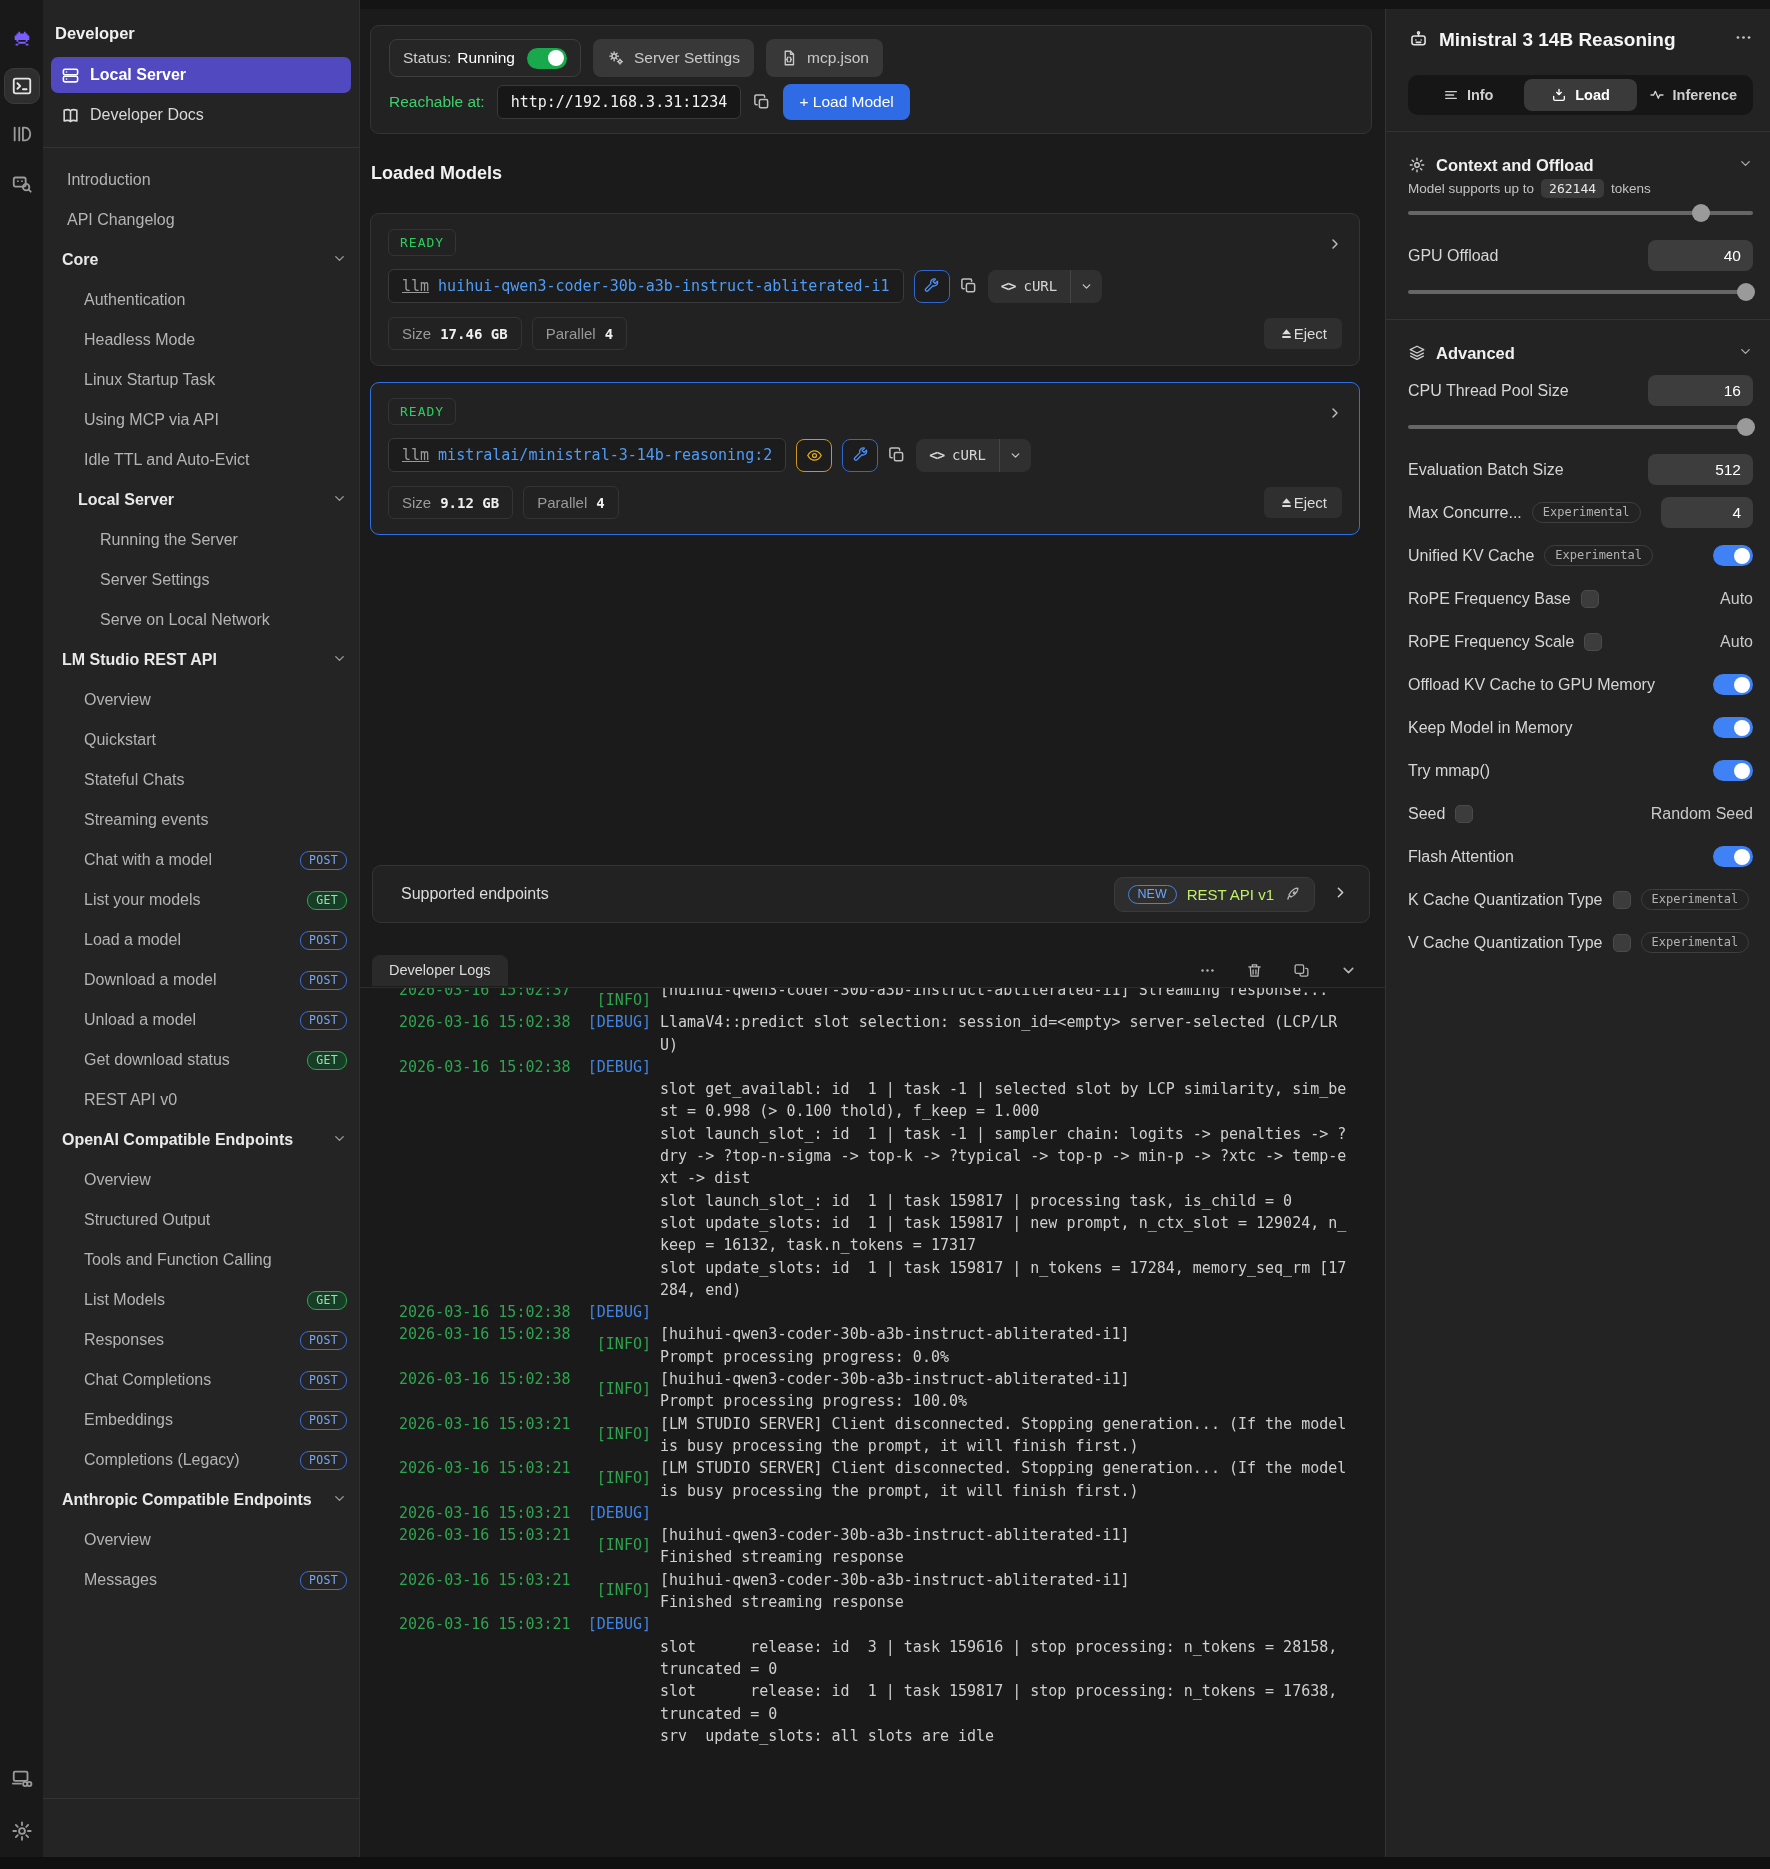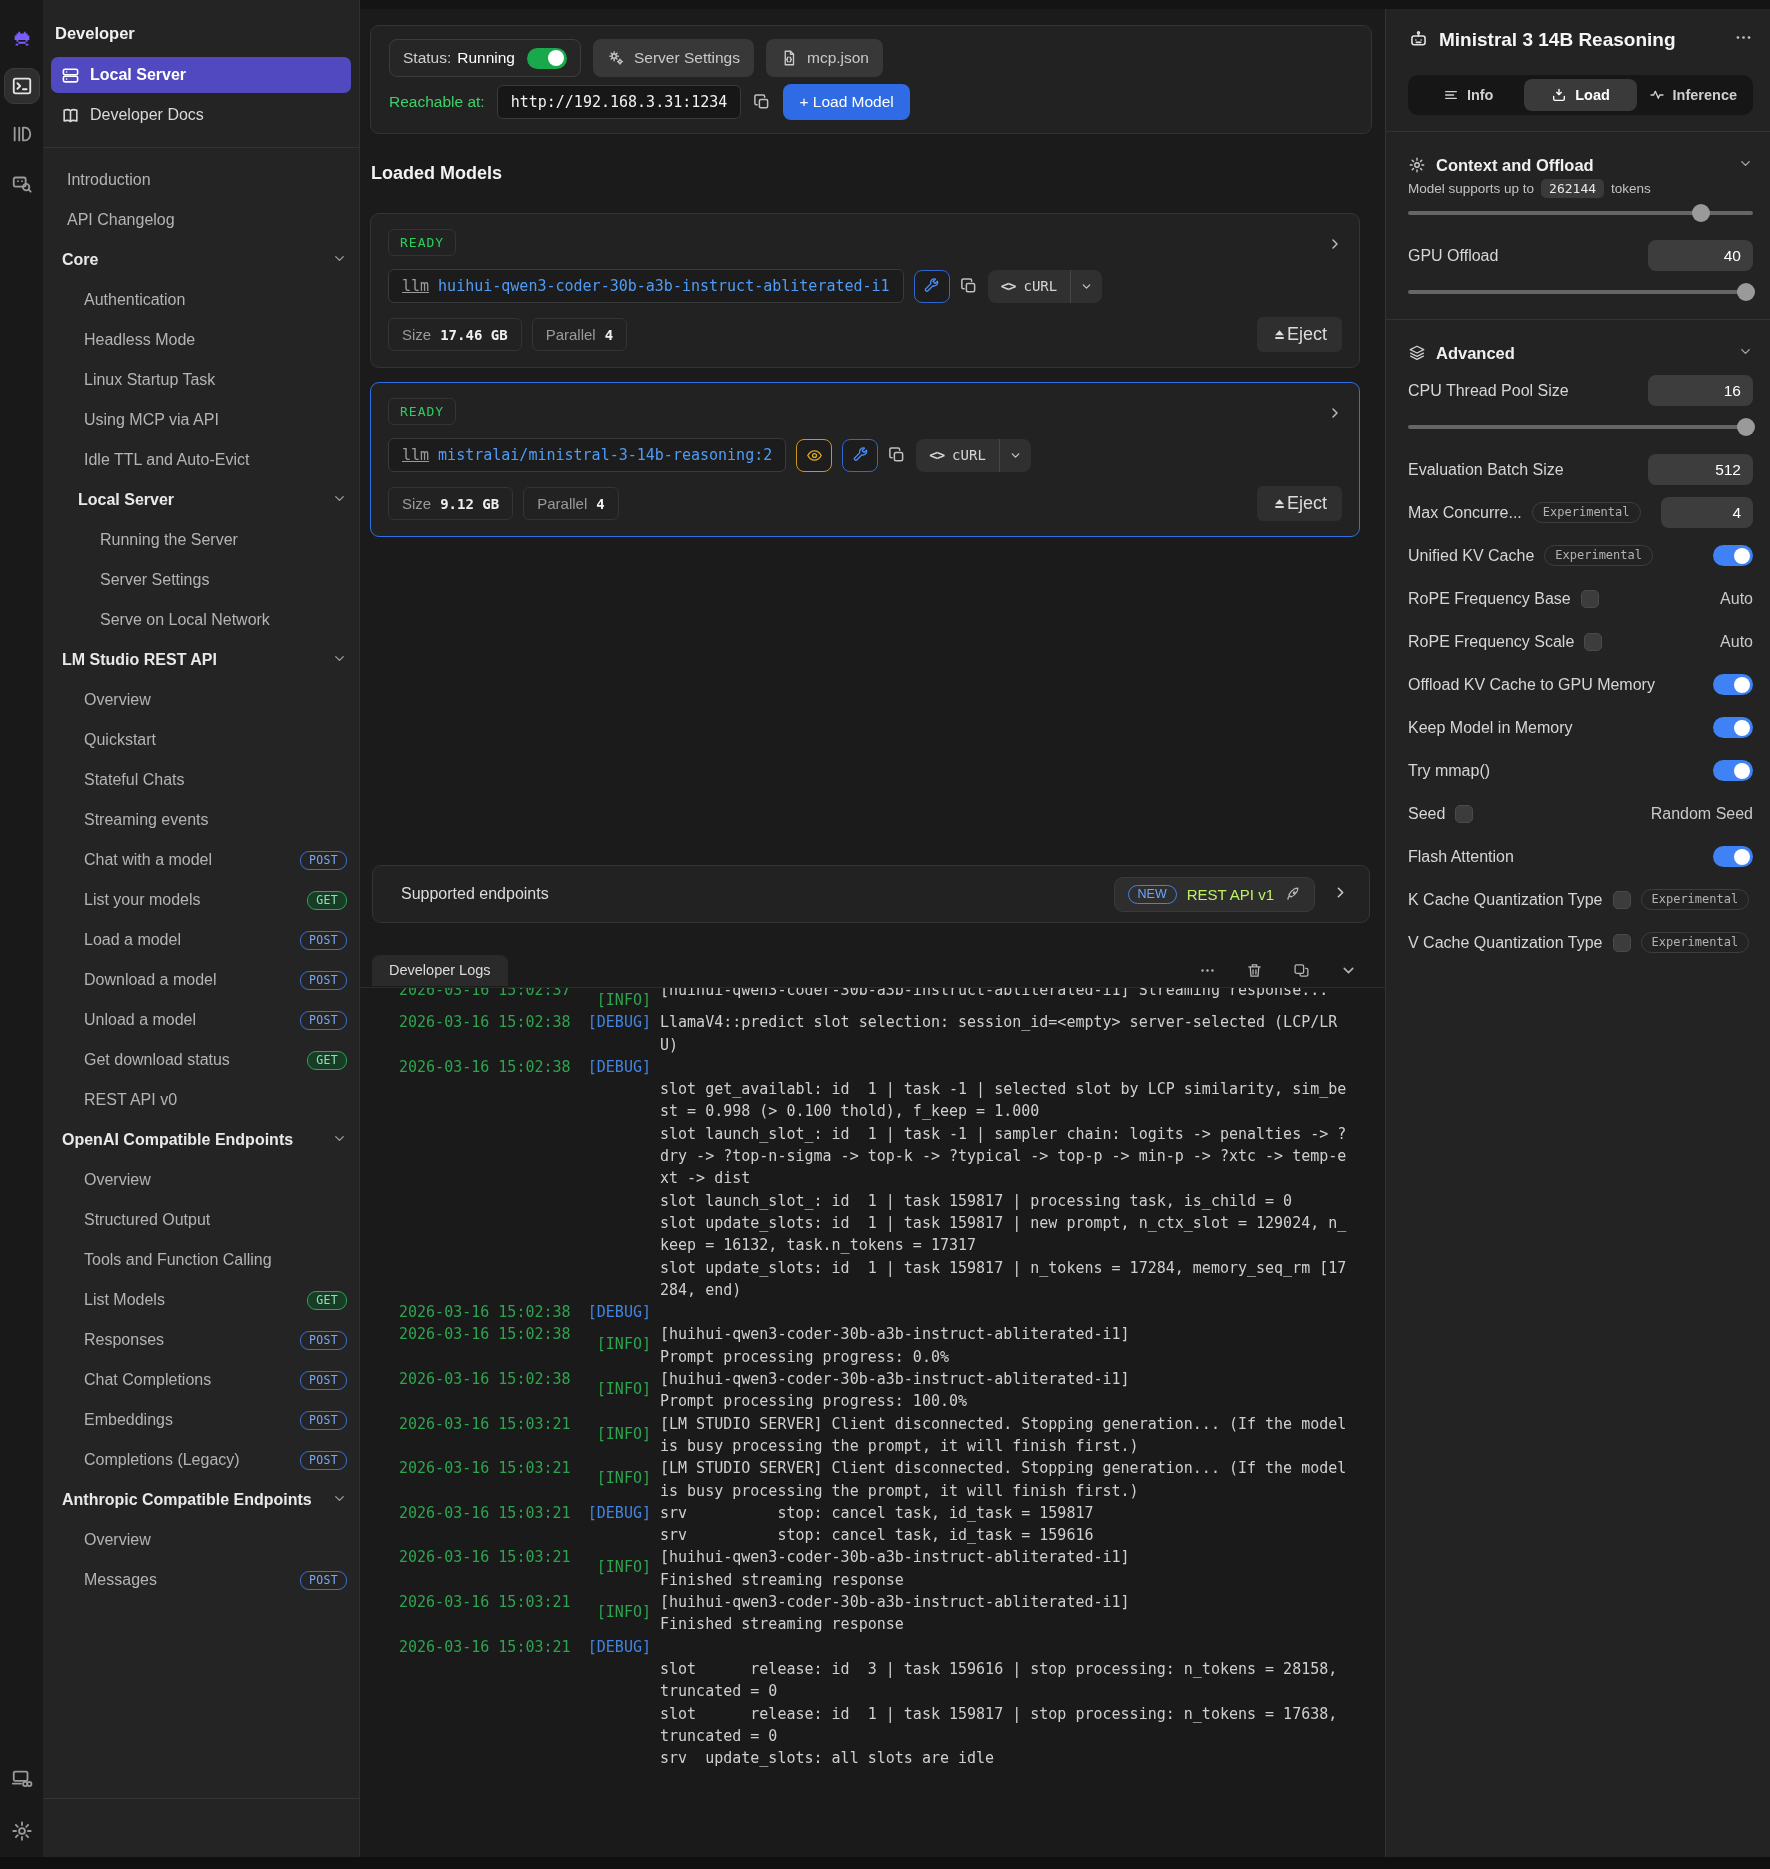--- a/index.html
+++ b/index.html
@@ -80,21 +80,21 @@
   .curl { display:flex; align-items:stretch; background:#303030; border-radius:8px; overflow:hidden; cursor:pointer; }
   .curl .c-main { display:flex; align-items:center; gap:8px; padding:0 13px; height:33px; color:#d5d5d5; font-family:"DejaVu Sans Mono", monospace; font-size:14px; }
   .curl .c-code { font-weight:bold; letter-spacing:-1px; }
   .curl .c-sep { width:1px; background:#454545; }
   .curl .c-dd { display:flex; align-items:center; padding:0 9px; color:#c5c5c5; }
   .curl .c-dd svg { width:13px; height:13px; }
   .mc-row2 { display:flex; align-items:center; gap:10px; margin-top:14px; }
   .chip { display:flex; align-items:center; gap:9px; border:1px solid #343434; border-radius:6px; padding:7px 13px; font-size:15px; }
   .chip .ch-lab { color:#9a9a9a; }
   .chip .ch-val { color:#f0f0f0; font-family:"DejaVu Sans Mono", monospace; font-weight:bold; font-size:14px; }
-  .eject { margin-left:auto; display:flex; align-items:center; gap:0; background:#2f2f2f; border-radius:6px; padding:7px 15px; color:#dcdcdc; font-size:18px; cursor:pointer; }
+  .eject { margin-left:auto; display:flex; align-items:center; gap:0; background:#2f2f2f; border-radius:6px; padding:7px 15px; color:#dcdcdc; font-size:15px; cursor:pointer; }
   .eject svg { width:15px; height:15px; }
 
   .endpoints-card { position:absolute; left:12px; right:15px; top:865px; height:58px; display:flex; align-items:center; padding:0 20px 0 28px; }
   .ep-label { color:#dcdcdc; font-size:16px; }
   .ep-pill { margin-left:auto; display:flex; align-items:center; gap:10px; background:#2e2e2e; border:1px solid #3a3a3a; border-radius:9px; padding:7px 13px; cursor:pointer; }
   .new-badge { border:1px solid #3b82f6; color:#6aa6ff; border-radius:10px; padding:1px 9px 2px; font-size:12.5px; }
   .ep-pill .ep-txt { color:#bef264; font-size:15px; }
   .ep-pill svg { width:17px; height:17px; color:#b9b9b9; }
   .ep-chev { margin-left:17px; color:#cfcfcf; cursor:pointer; }
   .ep-chev svg { width:17px; height:17px; }
@@ -589,22 +589,20 @@
               <span class="log-msg">[LM STUDIO SERVER] Client disconnected. Stopping generation... (If the model is busy processing the prompt, it will finish first.)</span>
             </div>
             <div class="log-entry">
               <span class="log-ts">2026-03-16 15:03:21</span>
               <span class="log-lvl lvl-info">[INFO]</span>
               <span class="log-msg">[LM STUDIO SERVER] Client disconnected. Stopping generation... (If the model is busy processing the prompt, it will finish first.)</span>
             </div>
             <div class="log-entry">
               <span class="log-ts">2026-03-16 15:03:21</span>
               <span class="log-lvl lvl-debug">[DEBUG]</span>
-              <span class="log-msg">srv          stop: cancel task, id_task = 159817
-srv          stop: cancel task, id_task = 159616</span>
             </div>
             <div class="log-entry">
               <span class="log-ts">2026-03-16 15:03:21</span>
               <span class="log-lvl lvl-info">[INFO]</span>
               <span class="log-msg">[huihui-qwen3-coder-30b-a3b-instruct-abliterated-i1]
 Finished streaming response</span>
             </div>
             <div class="log-entry">
               <span class="log-ts">2026-03-16 15:03:21</span>
               <span class="log-lvl lvl-info">[INFO]</span>

